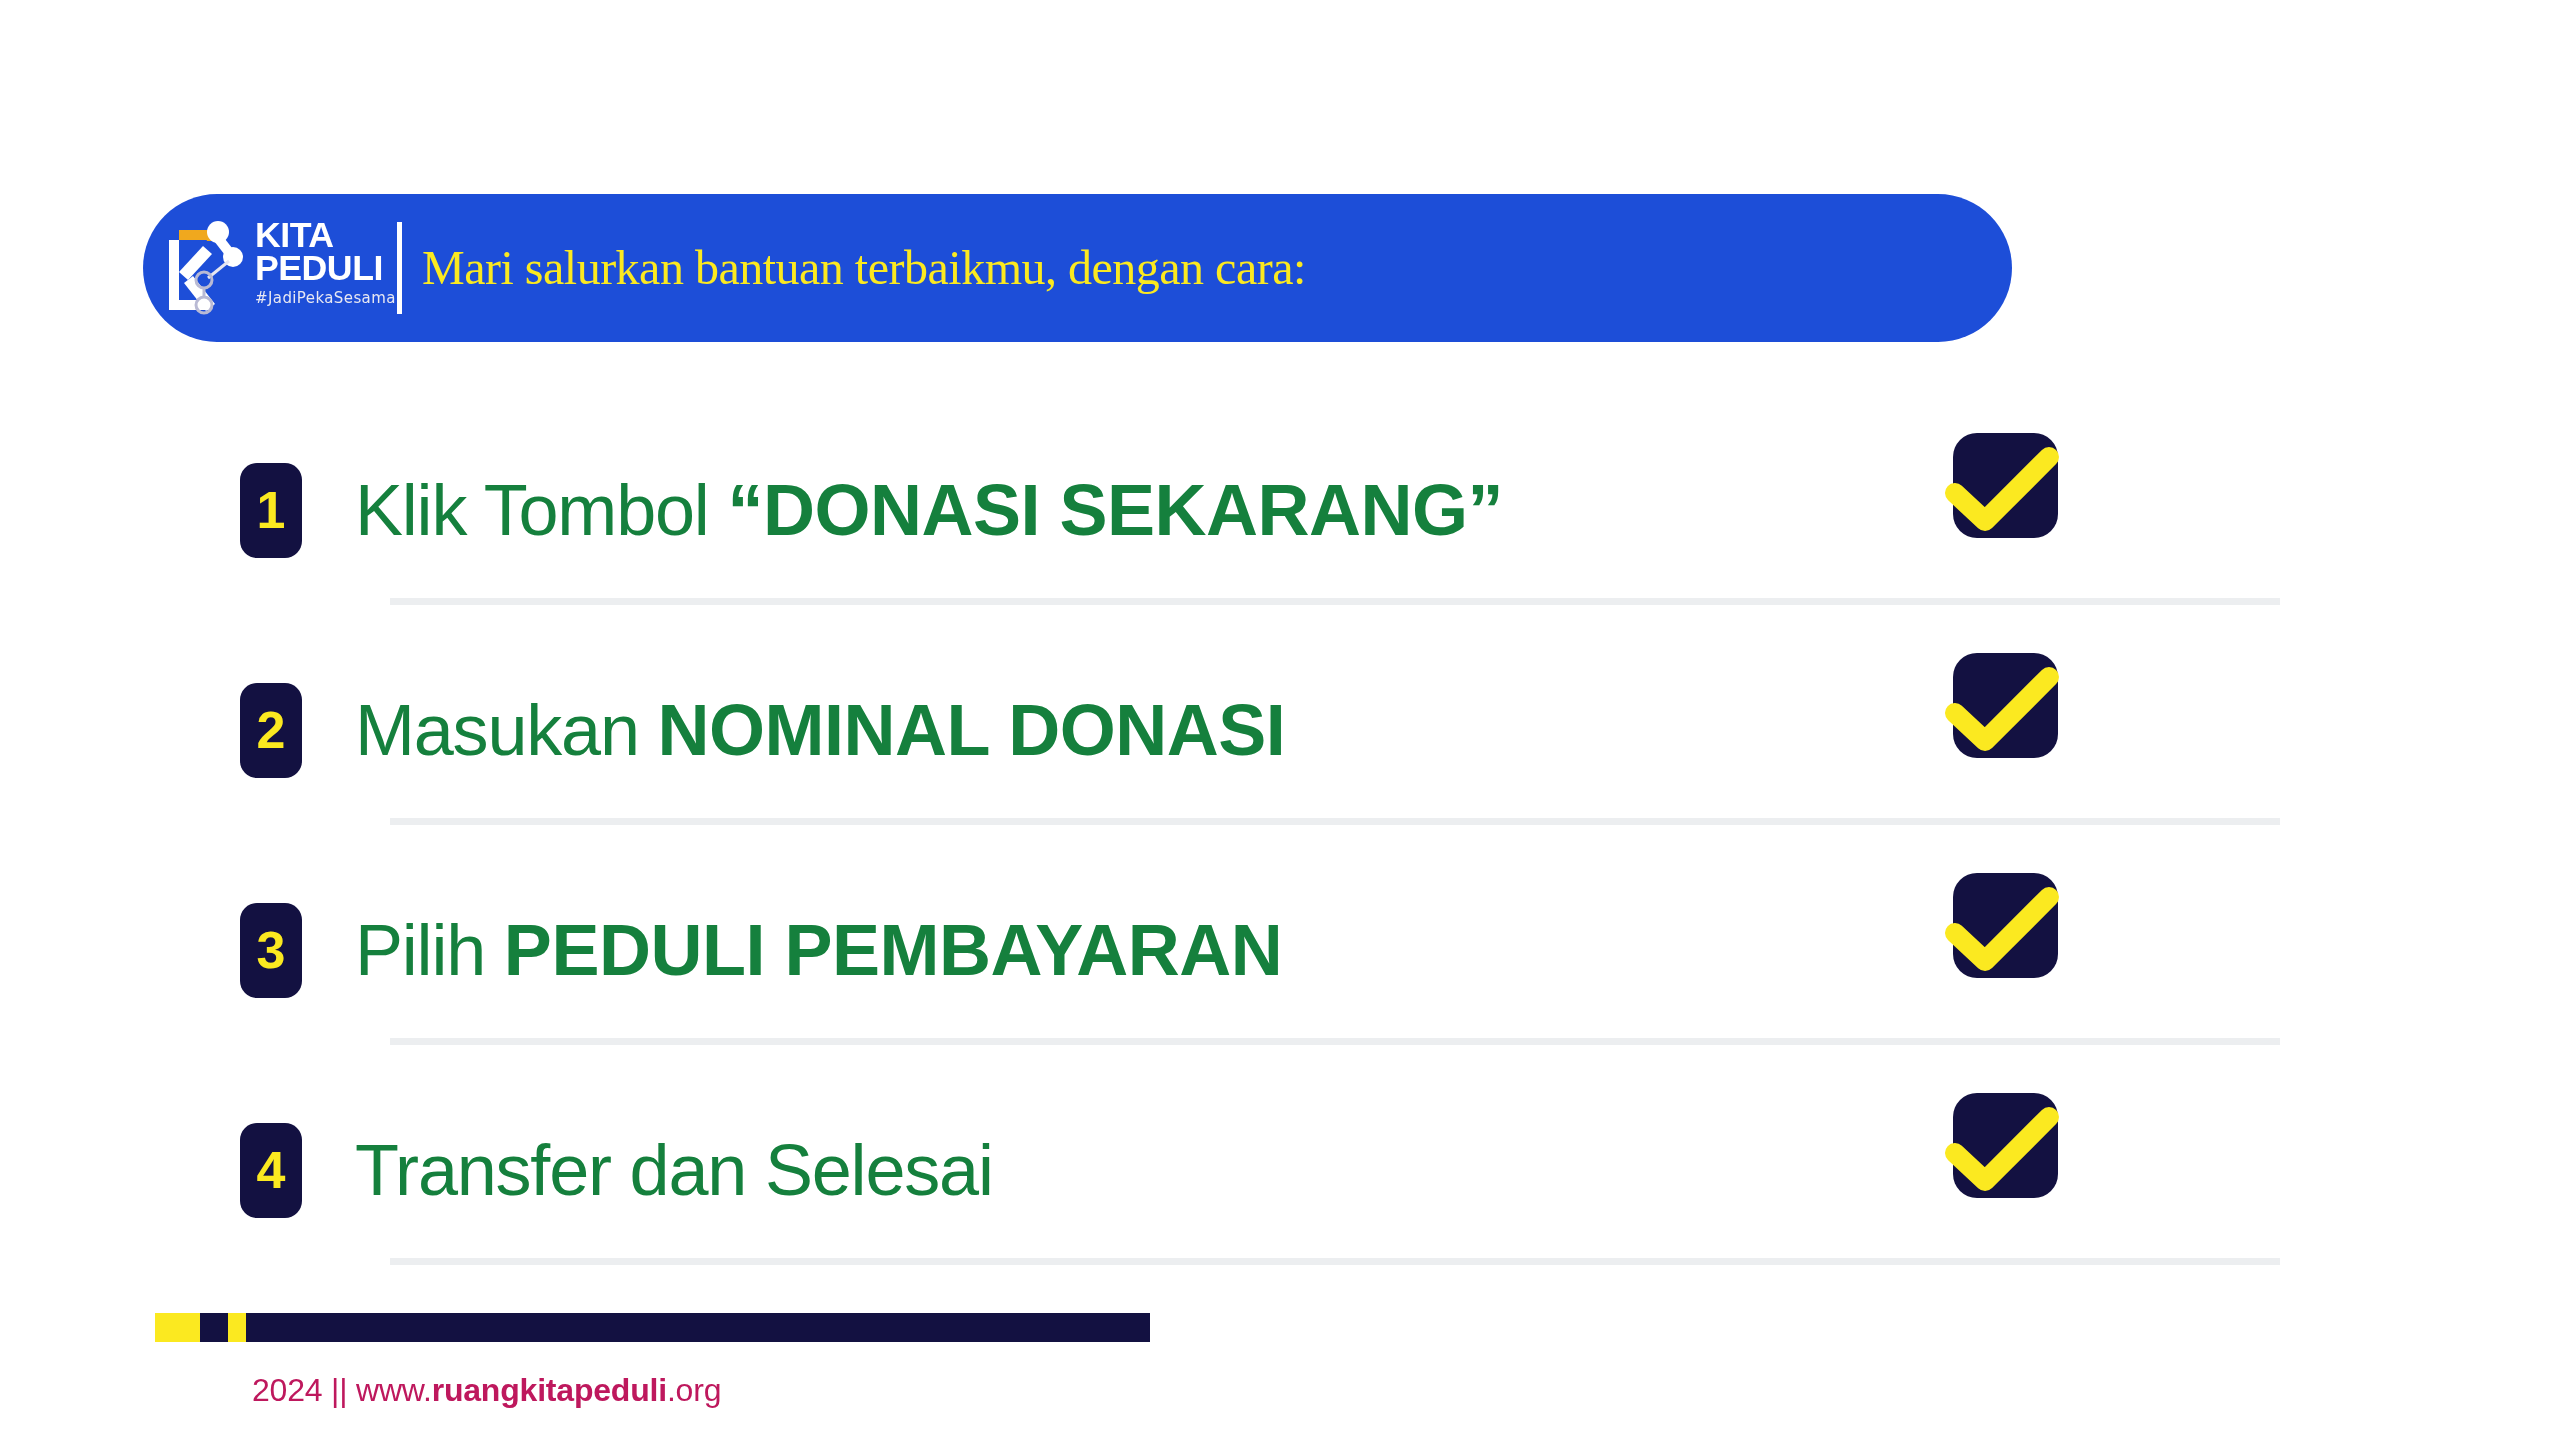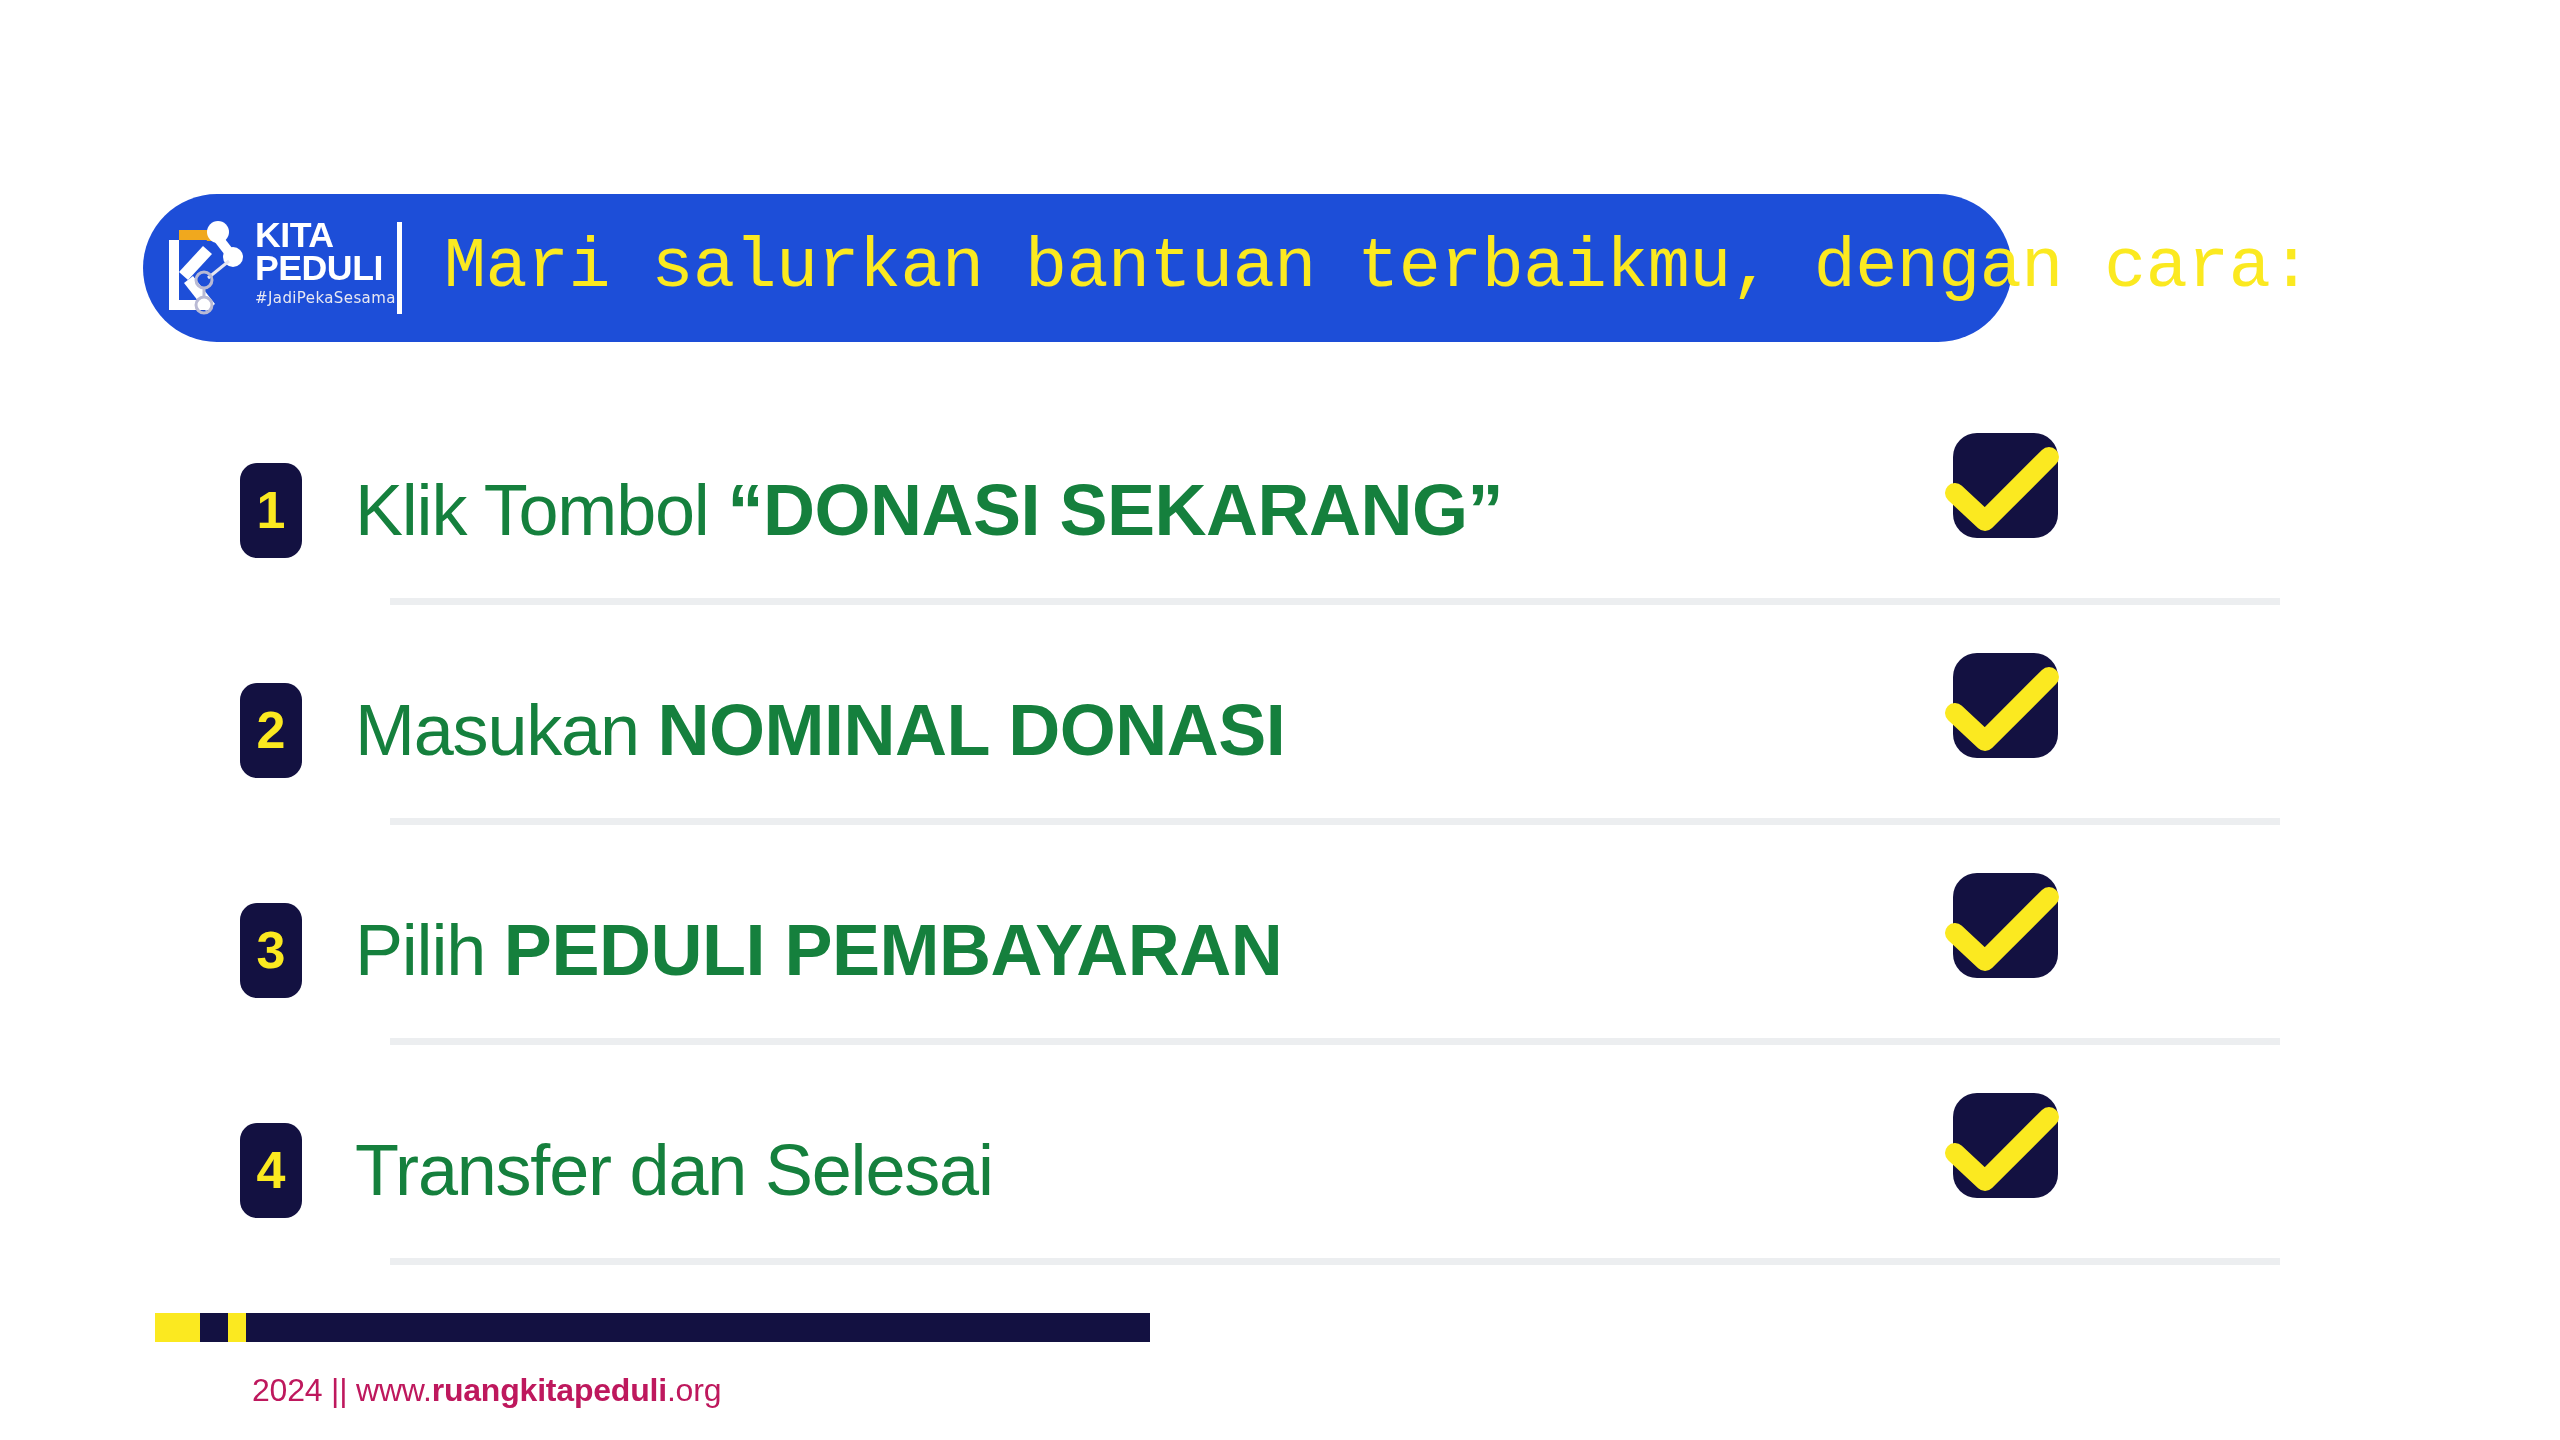--- a/index.html
+++ b/index.html
@@ -72,27 +72,27 @@
   #header-divider {
     width: 5px;
     height: 92px;
     background: #ffffff;
     flex: 0 0 auto;
     margin-left: 4px;
   }
 
   #header-title {
     color: #fbe920;
-    font-size: 70px;
+    font-size: 48px;
     line-height: 1;
     font-weight: 400;
-    margin-left: 42px;
+    margin-left: 20px;
     white-space: nowrap;
     letter-spacing: -0.5px;
-    font-family: Liberation Mono, monospace;
+    font-family: Liberation Serif, serif;
   }
 
   
   #steps {
     position: absolute;
     left: 0;
     top: 420px;
     width: 2560px;
   }
   .step-row {

